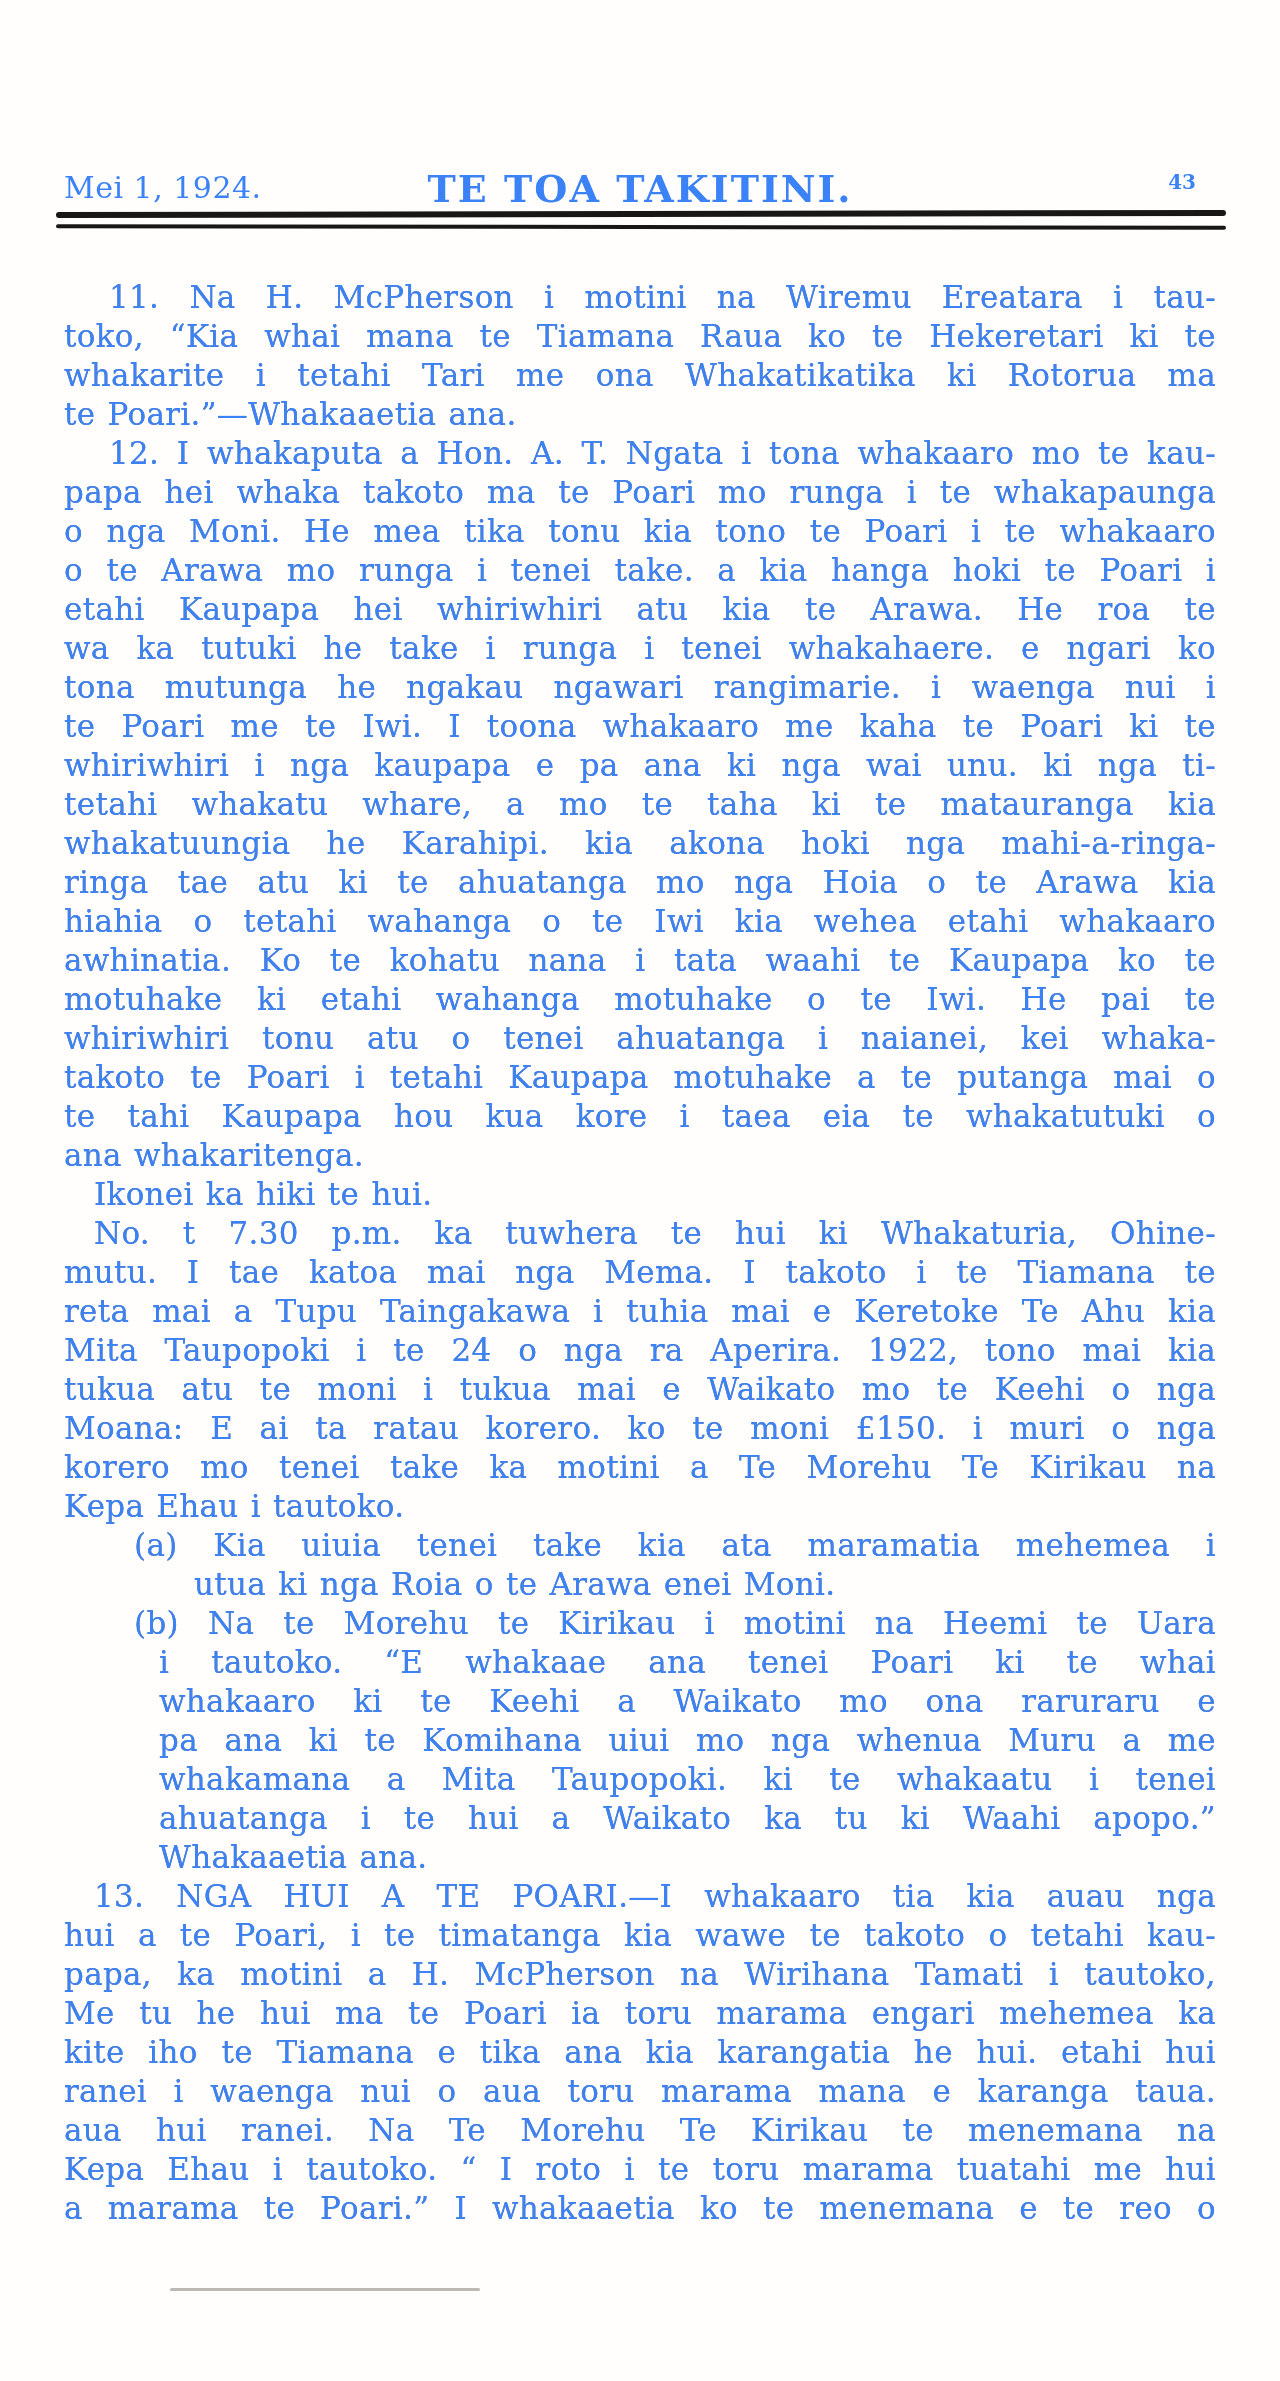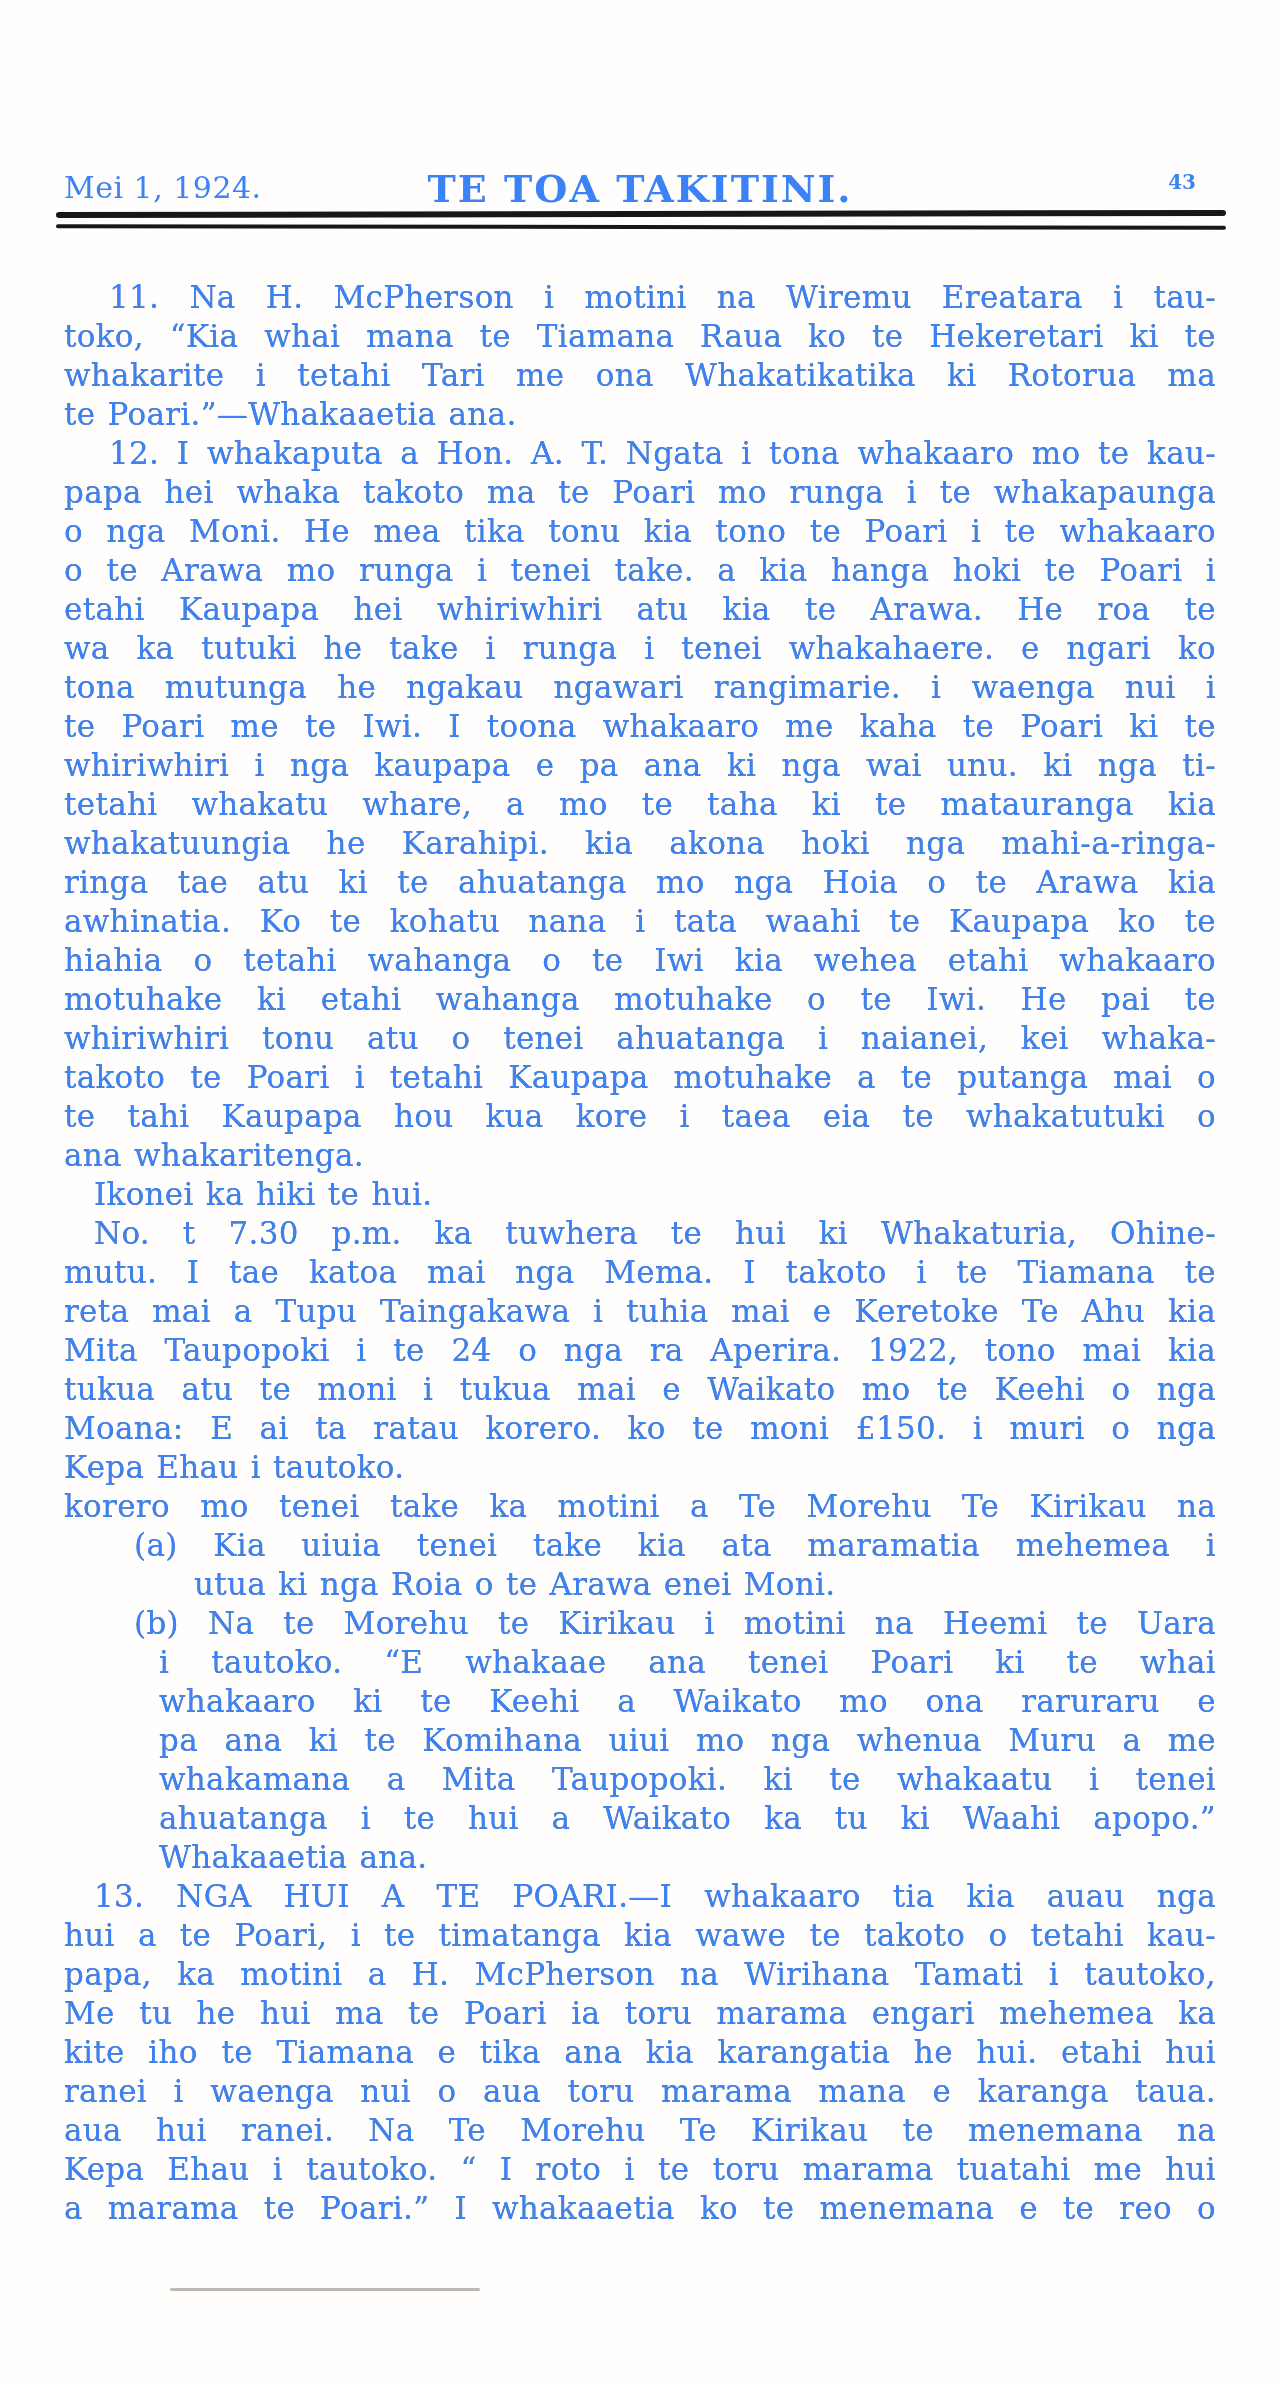--- a/index.html
+++ b/index.html
@@ -85,36 +85,36 @@
     <div class="ln j">o nga Moni.  He mea tika tonu kia tono te Poari i te whakaaro</div>
     <div class="ln j">o te Arawa mo runga i tenei take. a kia hanga hoki te Poari i</div>
     <div class="ln j">etahi Kaupapa hei whiriwhiri atu kia te Arawa.  He roa te</div>
     <div class="ln j">wa ka tutuki he take i runga i tenei whakahaere. e ngari ko</div>
     <div class="ln j">tona mutunga he ngakau ngawari rangimarie. i waenga nui i</div>
     <div class="ln j">te Poari me te Iwi.  I toona whakaaro me kaha te Poari ki te</div>
     <div class="ln j">whiriwhiri i nga kaupapa e pa ana ki nga wai unu. ki nga ti-</div>
     <div class="ln j">tetahi whakatu whare, a mo te taha ki te matauranga kia</div>
     <div class="ln j">whakatuungia he Karahipi. kia akona hoki nga mahi-a-ringa-</div>
     <div class="ln j">ringa tae atu ki te ahuatanga mo nga Hoia o te Arawa kia</div>
+    <div class="ln j">hiahia o tetahi wahanga o te Iwi kia wehea etahi whakaaro</div>
     <div class="ln j">awhinatia.  Ko te kohatu nana i tata waahi te Kaupapa ko te</div>
-    <div class="ln j">hiahia o tetahi wahanga o te Iwi kia wehea etahi whakaaro</div>
     <div class="ln j">motuhake ki etahi wahanga motuhake o te Iwi.  He pai te</div>
     <div class="ln j">whiriwhiri tonu atu o tenei ahuatanga i naianei, kei whaka-</div>
     <div class="ln j">takoto te Poari i tetahi Kaupapa motuhake a te putanga mai o</div>
     <div class="ln j">te tahi Kaupapa hou kua kore i taea eia te whakatutuki o</div>
     <div class="ln">ana whakaritenga.</div>
     <div class="ln p2">Ikonei ka hiki te hui.</div>
     <div class="ln p2 j">No. t 7.30 p.m. ka tuwhera te hui ki Whakaturia, Ohine-</div>
     <div class="ln j">mutu.  I tae katoa mai nga Mema.  I takoto i te Tiamana te</div>
     <div class="ln j">reta mai a Tupu Taingakawa i tuhia mai e Keretoke Te Ahu kia</div>
     <div class="ln j">Mita Taupopoki i te 24 o nga ra Aperira. 1922, tono mai kia</div>
     <div class="ln j">tukua atu te moni i tukua mai e Waikato mo te Keehi o nga</div>
     <div class="ln j">Moana: E ai ta ratau korero. ko te moni £150.  i muri o nga</div>
+    <div class="ln j">korero mo tenei take ka motini a Te Morehu Te Kirikau na</div>
     <div class="ln">Kepa Ehau i tautoko.</div>
-    <div class="ln j">korero mo tenei take ka motini a Te Morehu Te Kirikau na</div>
     <div class="ln s1 j">(a) Kia uiuia tenei take kia ata maramatia mehemea i</div>
     <div class="ln s3">utua ki nga Roia o te Arawa enei Moni.</div>
     <div class="ln s1 j">(b) Na te Morehu te Kirikau i motini na Heemi te Uara</div>
     <div class="ln s2 j">i tautoko. “E whakaae ana tenei Poari ki te whai</div>
     <div class="ln s2 j">whakaaro ki te Keehi a Waikato mo ona raruraru e</div>
     <div class="ln s2 j">pa ana ki te Komihana uiui mo nga whenua Muru a me</div>
     <div class="ln s2 j">whakamana a Mita Taupopoki. ki te whakaatu i tenei</div>
     <div class="ln s2 j">ahuatanga i te hui a Waikato ka tu ki Waahi apopo.”</div>
     <div class="ln s2">Whakaaetia ana.</div>
     <div class="ln p2 j">13. NGA HUI A TE POARI.—I whakaaro tia kia auau nga</div>

